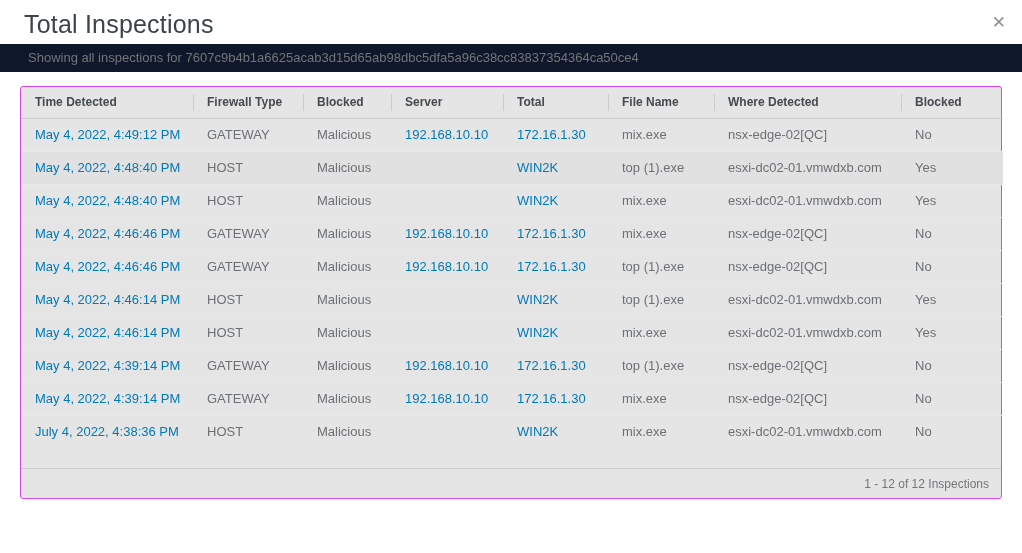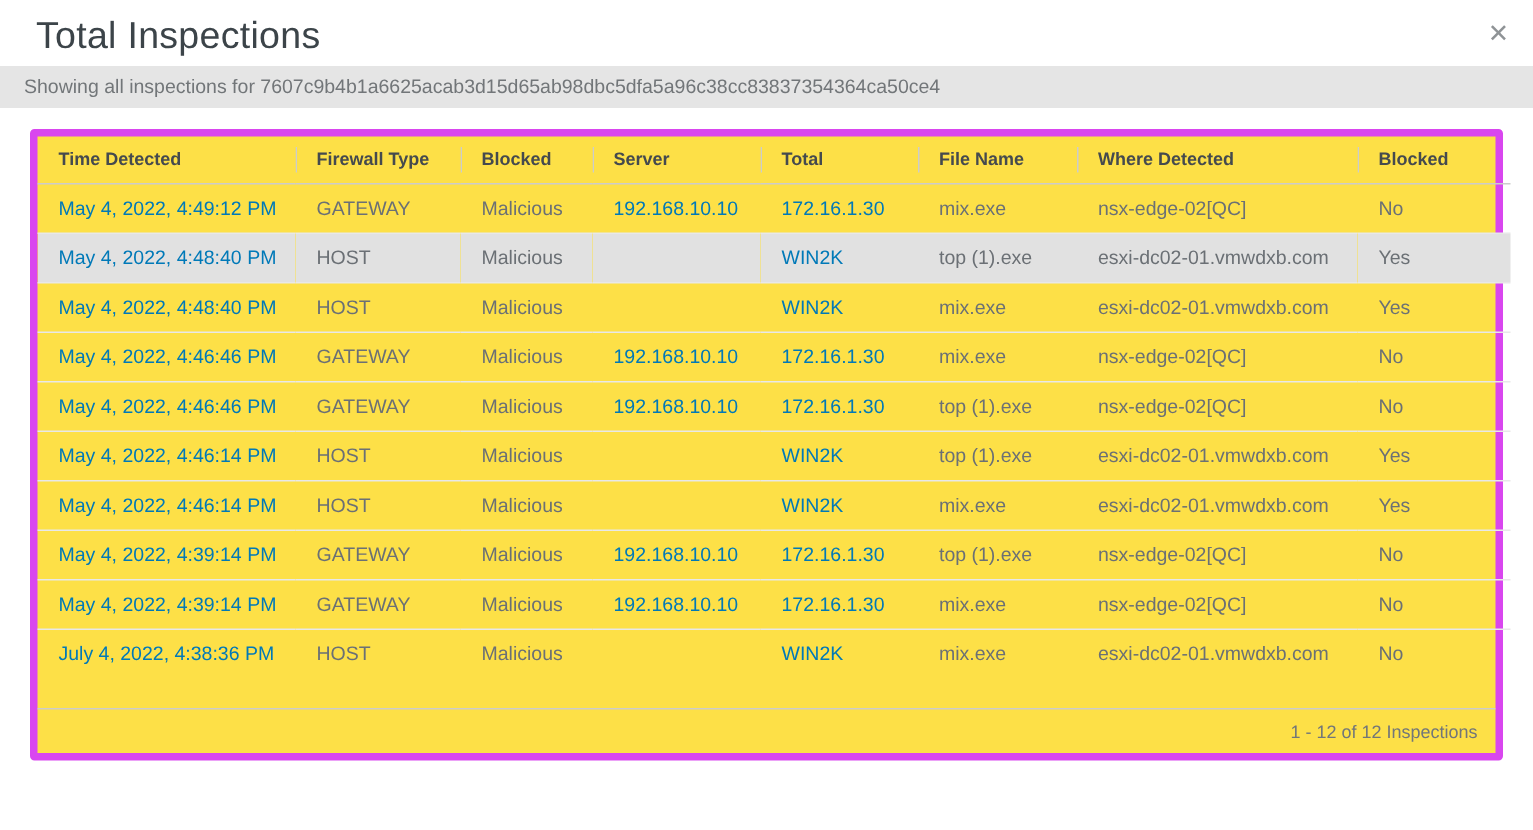--- a/index.html
+++ b/index.html
@@ -4,25 +4,25 @@
 <style>
   * { margin:0; padding:0; box-sizing:border-box; }
   html,body { width:1022px; height:553px; background:#ffffff;
     font-family:"Liberation Sans", sans-serif; overflow:hidden; }
 
   .modal-header { position:relative; padding:10px 24px 0 24px; height:44px; }
   .modal-title { font-size:25px; font-weight:400; color:#3c4449; letter-spacing:.2px; }
   .close-btn { position:absolute; right:14px; top:12px; border:none; background:none;
     font-size:17px; color:#8f9396; cursor:pointer; line-height:1; padding:2px; }
 
-  .subtitle-bar { background:#e5e5e5; height:28px; line-height:28px;
-    padding-left:16px; font-size:13px; color:#727679; width:100%; }
+  .subtitle-bar { background:#0f172a; height:28px; line-height:28px;
+    padding-left:28px; font-size:13px; color:#727679; width:100%; }
 
-  .datagrid { margin:14px 20px 0 20px; border:5px solid #d946ef; border-radius:3px;
-    background:#fde047; }
+  .datagrid { margin:14px 20px 0 20px; border:1px solid #d946ef; border-radius:3px;
+    background:#e5e5e5; }
   table { width:100%; border-collapse:collapse; table-layout:fixed; }
 
   th { height:31px; font-size:12px; font-weight:700; color:#454a4e; text-align:left;
     padding:0 8px 0 14px; border-bottom:1px solid #cccccc; position:relative;
     white-space:nowrap; overflow:hidden; }
   th + th::before { content:""; position:absolute; left:0; top:7px; bottom:7px;
     width:1px; background:#cccccc; }
 
   td { height:33px; font-size:13px; color:#6b7075; padding:0 8px 0 14px;
     white-space:nowrap; overflow:hidden; }

